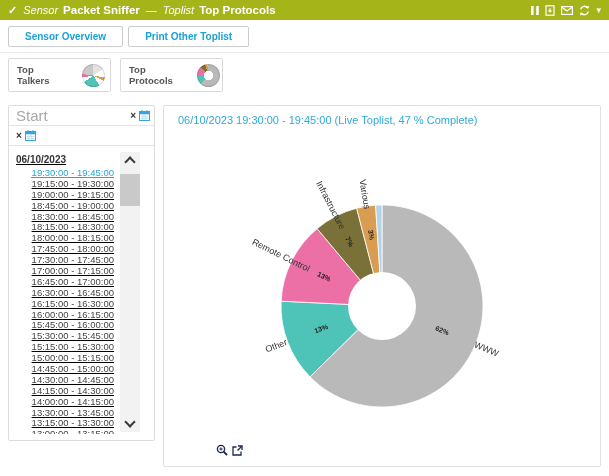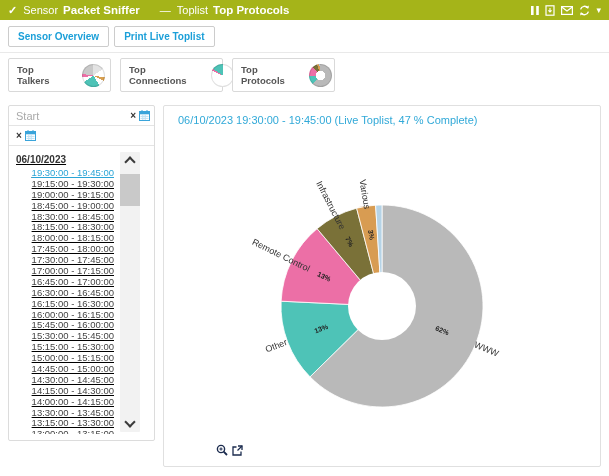--- a/index.html
+++ b/index.html
@@ -3,53 +3,53 @@
 <meta charset="utf-8">
 <style>
   html,body{margin:0;padding:0;background:#fff;}
   body{width:609px;height:476px;overflow:hidden;font-family:"Liberation Sans",sans-serif;-webkit-font-smoothing:antialiased;}
   .page{position:relative;width:609px;height:476px;background:#fff;}
 
   
   .hdr{position:absolute;top:0;left:0;right:0;height:20px;background:#a5b419;color:#fff;
        display:flex;align-items:center;padding:0 8px;box-sizing:border-box;font-size:11px;}
   .hdr .chk{font-size:11px;font-weight:bold;margin-right:6px;}
-  .hdr .it{margin-right:5px;}
-  .hdr .bld{font-weight:bold;font-size:11.5px;margin-right:20px;}
+  .hdr .it{font-style:italic;margin-right:5px;}
+  .hdr .bld{font-weight:bold;font-size:11.5px;margin-right:6px;}
   .hdr .dash{margin-right:6px;}
   .hdr .name2{font-weight:bold;font-size:11.5px;}
   .hicons{margin-left:auto;display:flex;align-items:center;gap:6px;}
   .hicons .hic{display:inline-flex;align-items:center;cursor:pointer;}
   .hicons .caret{font-size:9px;line-height:9px;}
 
   
   .toolbar{position:absolute;top:26px;left:8px;display:flex;gap:5px;}
   .tbtn{background:#fff;border:1px solid #ccc;border-radius:2px;color:#1b9fd8;
-        font-size:10px;font-weight:bold;padding:4px 9px;font-family:inherit;cursor:pointer;}
+        font-size:10px;font-weight:bold;padding:4px 16px;font-family:inherit;cursor:pointer;}
   .divider{position:absolute;top:52px;left:0;right:0;height:1px;background:#e9e9e9;}
 
   
   .tabs{position:absolute;top:58px;left:8px;display:flex;gap:9px;}
   .tabcard{width:88px;height:32px;background:#fff;border:1px solid #d9d9d9;border-radius:2px;
            display:flex;align-items:center;justify-content:space-between;padding:0 5px 0 8px;cursor:pointer;gap:24px;}
   .tabcard .tlab{font-size:9.5px;font-weight:bold;color:#555;}
   .pie{width:23px;height:23px;border-radius:50%;box-shadow:inset 0 0 0 1px rgba(0,0,0,0.12);flex:0 0 auto;}
   .pie-talkers{background:conic-gradient(#e3e3e3 0deg 55deg,#fff 55deg 100deg,#d9a051 100deg 118deg,
       #fff 118deg 150deg,#4ec3b7 150deg 235deg,#fff 235deg 260deg,#ec6fa6 260deg 278deg,#c9c9c9 278deg 360deg);}
   .pie-connections{background:conic-gradient(from 295deg,#ec6fa6 0deg 10deg,#4ec3b7 10deg 65deg,#fff 65deg 360deg);}
   .pie-protocols{background:
       radial-gradient(circle at center,#fff 0 4.5px,rgba(0,0,0,0) 4.5px),
       conic-gradient(#b9b9b9 0deg 223deg,#4ec3b7 223deg 270deg,#ec6fa6 270deg 317deg,
                      #7a7138 317deg 342deg,#d89c52 342deg 354deg,#b5d3e6 354deg 360deg);}
 
   
   .filter-panel{position:absolute;top:105px;left:8px;width:147px;height:336px;background:#fff;
                 border:1px solid #dcdcdc;border-radius:2px;box-sizing:border-box;}
   .inp-row{display:flex;align-items:center;height:19px;border-bottom:1px solid #e4e4e4;padding:0 4px 0 7px;}
-  .inp-row input{flex:1;min-width:0;border:0;outline:0;font-size:11px;color:#444;font-family:inherit;padding:0;background:transparent;}
+  .inp-row input{flex:1;min-width:0;border:0;outline:0;font-size:15px;color:#444;font-family:inherit;padding:0;background:transparent;}
   .inp-row input::placeholder{color:#a9a9a9;}
   .xclr{font-size:10px;color:#333;line-height:10px;cursor:pointer;margin-right:3px;font-weight:bold;}
   .calico{display:inline-flex;cursor:pointer;}
   .list-wrap{position:absolute;top:46px;left:7px;right:40px;bottom:6px;overflow:hidden;text-decoration:underline;}
   .date-hdr{font-size:10px;font-weight:bold;color:#333;margin:2px 0 3px 0;}
   .interval{font-size:9.5px;color:#444;line-height:10.9px;height:10.9px;white-space:nowrap;cursor:pointer;text-align:right;}
   .interval.selected{color:#2aa5d6;text-decoration:underline;}
   .sbar{position:absolute;top:46px;right:14px;bottom:8px;width:20px;background:#f2f2f2;border-radius:1px;}
   .sarrow{position:absolute;left:0;width:20px;height:16px;display:flex;align-items:center;justify-content:center;cursor:pointer;}
   .sarrow.up{top:0;}
@@ -105,32 +105,28 @@
             <path d="M9.4 6.6A4.1 4.1 0 0 1 2 7.9" fill="none" stroke="#fff" stroke-width="1.4"></path>
             <path d="M1.1 10.6L1.6 7.4 4.5 8.4Z" fill="#fff"></path>
           </svg>
       </span>
       <span class="hic caret">▾</span>
     </span>
   </div>
 
   <div class="toolbar">
     <button class="tbtn">Sensor Overview</button>
-    <button class="tbtn">Print Live Toplist</button>
+    <button class="tbtn">Print Other Toplist</button>
   </div>
   <div class="divider"></div>
 
   <div class="tabs">
     <div class="tabcard">
       <span class="tlab">Top Talkers</span>
       <span class="pie pie-talkers"></span>
-    </div>
-    <div class="tabcard">
-      <span class="tlab">Top Connections</span>
-      <span class="pie pie-connections"></span>
     </div>
     <div class="tabcard">
       <span class="tlab">Top Protocols</span>
       <span class="pie pie-protocols"></span>
     </div>
   </div>
 
   <aside class="filter-panel">
     <div class="inp-row">
       <input placeholder="Start" style="">

